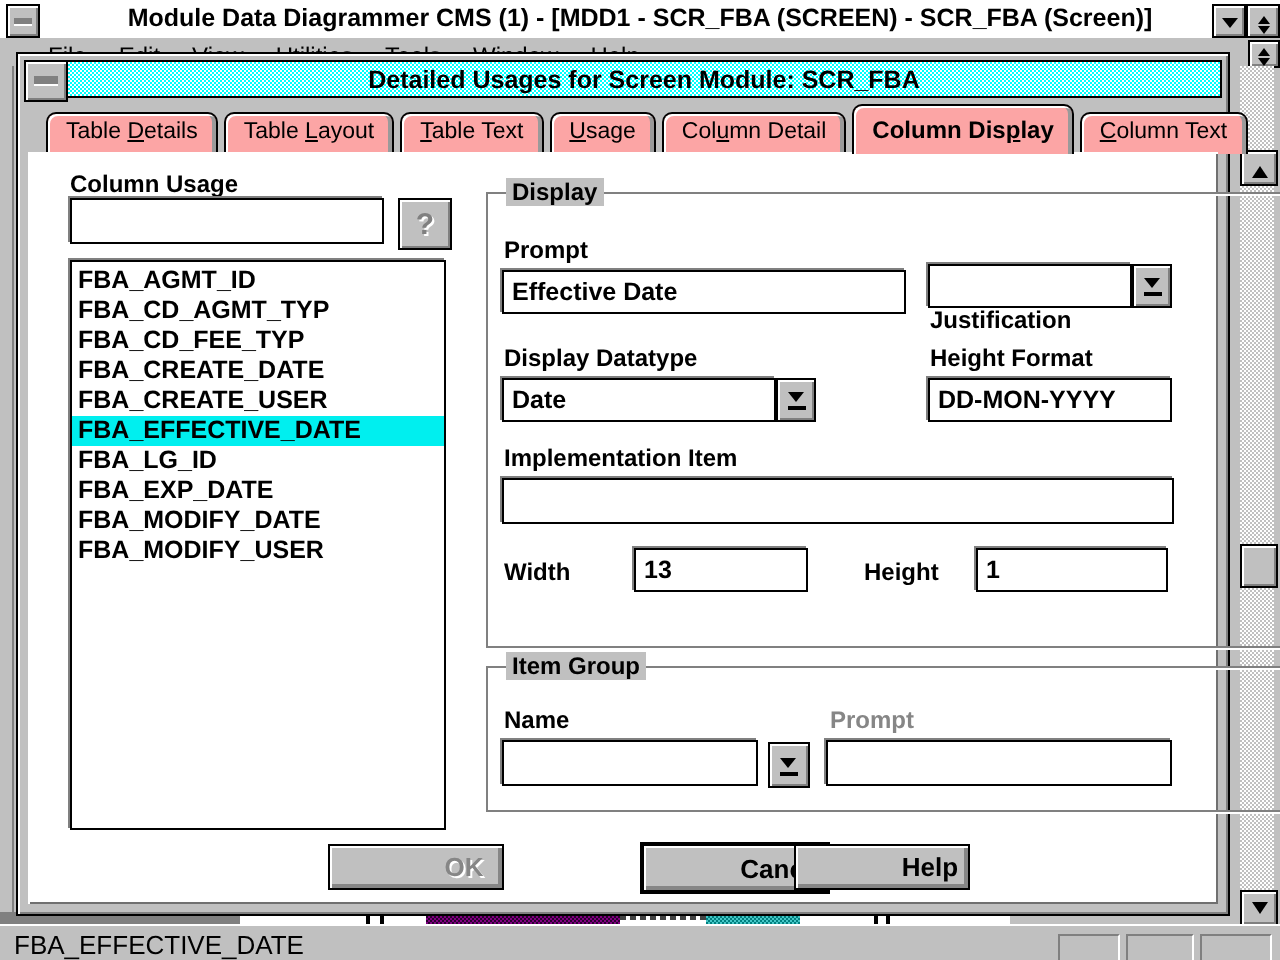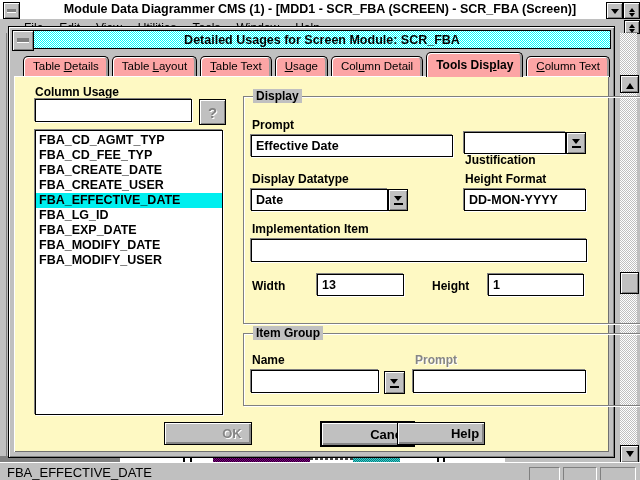--- a/index.html
+++ b/index.html
@@ -6,21 +6,21 @@
   body{width:640px;height:480px;position:relative;overflow:hidden;
        background:#c0c0c0;font-family:"Liberation Sans",sans-serif;
        -webkit-font-smoothing:none;}
   .abs{position:absolute;}
 
   
   .raised{background:#c0c0c0;border:1px solid #000;
           box-shadow:inset 1px 1px 0 #fff,inset -1px -1px 0 #808080;}
   .sunkfield{background:#fff;border:1px solid #000;
           box-shadow:-1px -1px 0 #808080,1px 1px 0 #fff;}
-  .panel-raised{background:#fef9c3;
+  .panel-raised{background:#ffffff;
           box-shadow:inset 1px 1px 0 #fff,inset -1px -1px 0 #707070;}
 
   
   .cyan-dither{background-image:
       linear-gradient(45deg,#00ffff 25%,transparent 25%,transparent 75%,#00ffff 75%),
       linear-gradient(45deg,#00ffff 25%,#ffffff 25%,#ffffff 75%,#00ffff 75%);
       background-size:2px 2px;background-position:0 0,1px 1px;}
   .purple-dither{background-image:
       linear-gradient(45deg,#800080 25%,transparent 25%,transparent 75%,#800080 75%),
       linear-gradient(45deg,#800080 25%,#2a0030 25%,#2a0030 75%,#800080 75%);
@@ -205,33 +205,34 @@
       <div class="dlg-title">Detailed Usages for Screen Module: SCR_FBA</div>
     </div>
   </div>
 
   <div class="abs tabrow">
     <div class="tab"><span>Table </span><span class="accel">D</span><span>etails</span></div>
     <div class="tab"><span>Table </span><span class="accel">L</span><span>ayout</span></div>
     <div class="tab"><span></span><span class="accel">T</span><span>able Text</span></div>
     <div class="tab"><span></span><span class="accel">U</span><span>sage</span></div>
     <div class="tab"><span>Col</span><span class="accel">u</span><span>mn Detail</span></div>
-    <div class="tab active"><span>Tools Dis</span><span class="accel">p</span><span>lay</span></div>
+    <div class="tab active"><span>Column Dis</span><span class="accel">p</span><span>lay</span></div>
     <div class="tab"><span></span><span class="accel">C</span><span>olumn Text</span></div>
   </div>
 
   <div class="abs tabpanel panel-raised">
 
     <div class="abs lbl" style="left:21px;top:9px;">Column Usage</div>
     <input class="abs sunkfield field-input" style="left: 21px; top: 23px; width: 157px; height: 23px;">
     <div class="abs raised lov-btn" style="left:185px;top:23px;width:25px;height:24px;">
       <span>?</span>
     </div>
 
     <div class="abs listbox" style="left:21px;top:54px;width:186px;height:281px;">
+      <div class="list-item">FBA_AGMT_ID</div>
       <div class="list-item">FBA_CD_AGMT_TYP</div>
       <div class="list-item">FBA_CD_FEE_TYP</div>
       <div class="list-item">FBA_CREATE_DATE</div>
       <div class="list-item">FBA_CREATE_USER</div>
       <div class="list-item selected">FBA_EFFECTIVE_DATE</div>
       <div class="list-item">FBA_LG_ID</div>
       <div class="list-item">FBA_EXP_DATE</div>
       <div class="list-item">FBA_MODIFY_DATE</div>
       <div class="list-item">FBA_MODIFY_USER</div>
     </div>

